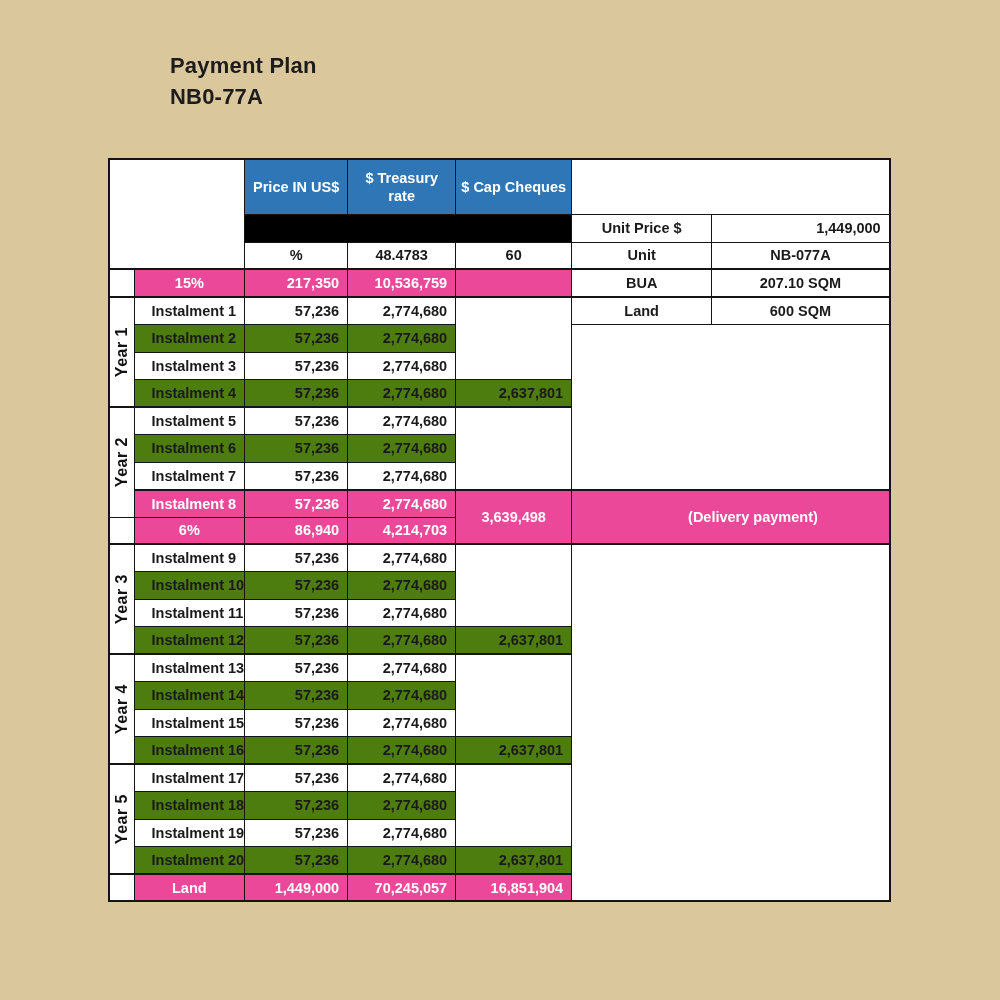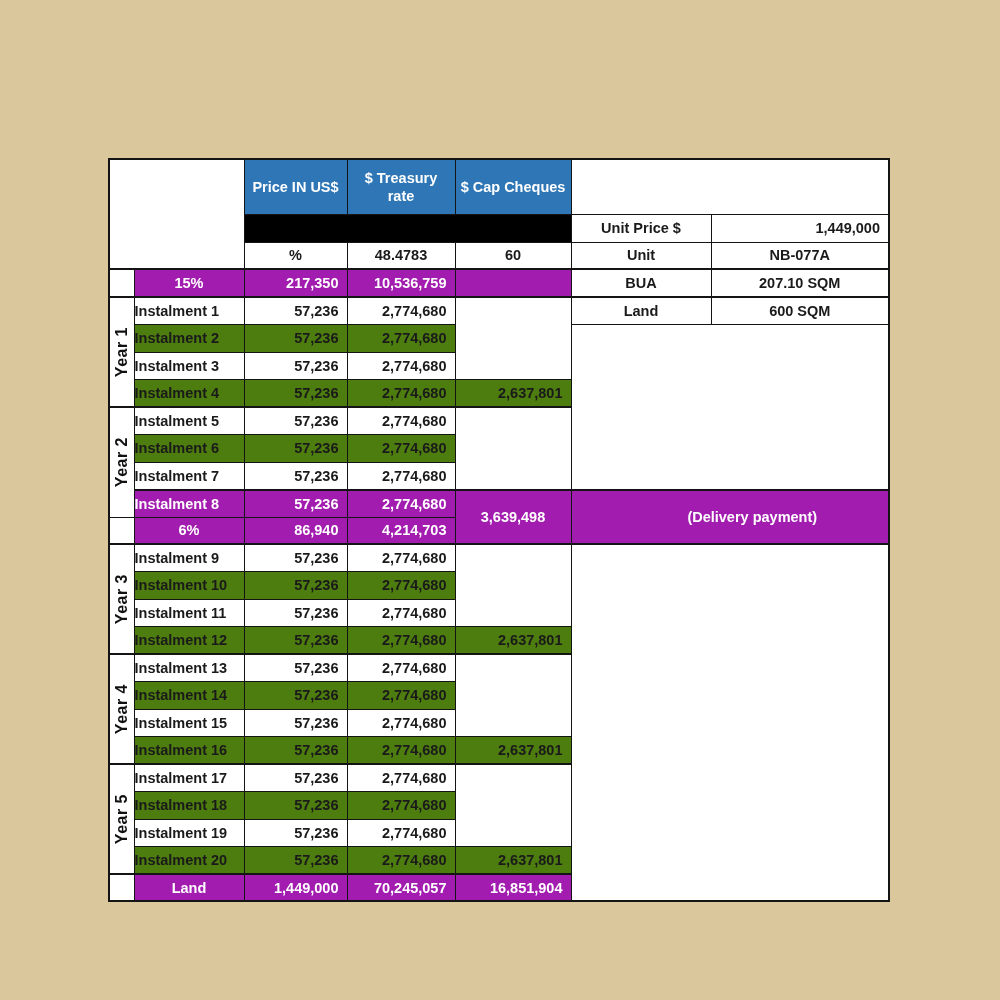--- a/index.html
+++ b/index.html
@@ -8,39 +8,43 @@
   .title-block{position:absolute;left:170px;top:50px;color:#1c1c1c;font-weight:700;
                font-size:22px;line-height:31px;letter-spacing:.2px;}
   table.plan{position:absolute;left:108px;top:158px;border-collapse:collapse;table-layout:fixed;
              background:#ffffff;border:2px solid #141414;}
   td{border:1px solid #141414;font-weight:700;font-size:14.5px;color:#1a1a1a;
      overflow:hidden;white-space:nowrap;padding:0;vertical-align:middle;}
   tr.rh-hdr{height:55px;} tr.rh-28{height:28px;padding-left:11px;} tr.rh-27{height:27px;} tr.rh-i{height:27.5px;}
   .hdr{background:#2e76b5;color:#ffffff;text-align:center;font-size:14.5px;line-height:1.25;
        white-space:normal;padding:2px 4px;}
   .blackbar{background:#000000;}
-  .dark{background:#a21caf;color:#ffffff;}
+  .dark{background:#ec4899;color:#ffffff;}
   .gray{background:#4d7c0f;}
   .wcell{background:#ffffff;}
   .ctr{text-align:center;}
-  .pl{text-align:left;padding-left:0;}
+  .pl{text-align:left;padding-left:17px;}
   .pr{text-align:right;padding-right:8px;}
   .ulabel{text-align:center;}
   .uval-r{text-align:right;padding-right:8px;}
   .yearcell{background:#ffffff;text-align:center;vertical-align:middle;}
   .yearlab{writing-mode:vertical-rl;transform:rotate(180deg);margin:0 auto;
            font-weight:700;font-size:16px;color:#111;letter-spacing:.5px;}
   tr.sep td{border-top-width:2px;}
   .note{text-align:center;font-size:14.5px;padding-left:45px;}
 </style>
 </head>
 <body>
 
 <div class="screen">
 
+  <div class="title-block">
+    <div>Payment Plan</div>
+    <div>NB0-77A</div>
+  </div>
 
   <table class="plan">
     <colgroup>
       <col style="width:25px">
         <col style="width:110px">
         <col style="width:103px">
       <col style="width:108px">
         <col style="width:116px">
         <col style="width:140px">
         <col style="width:178px">

